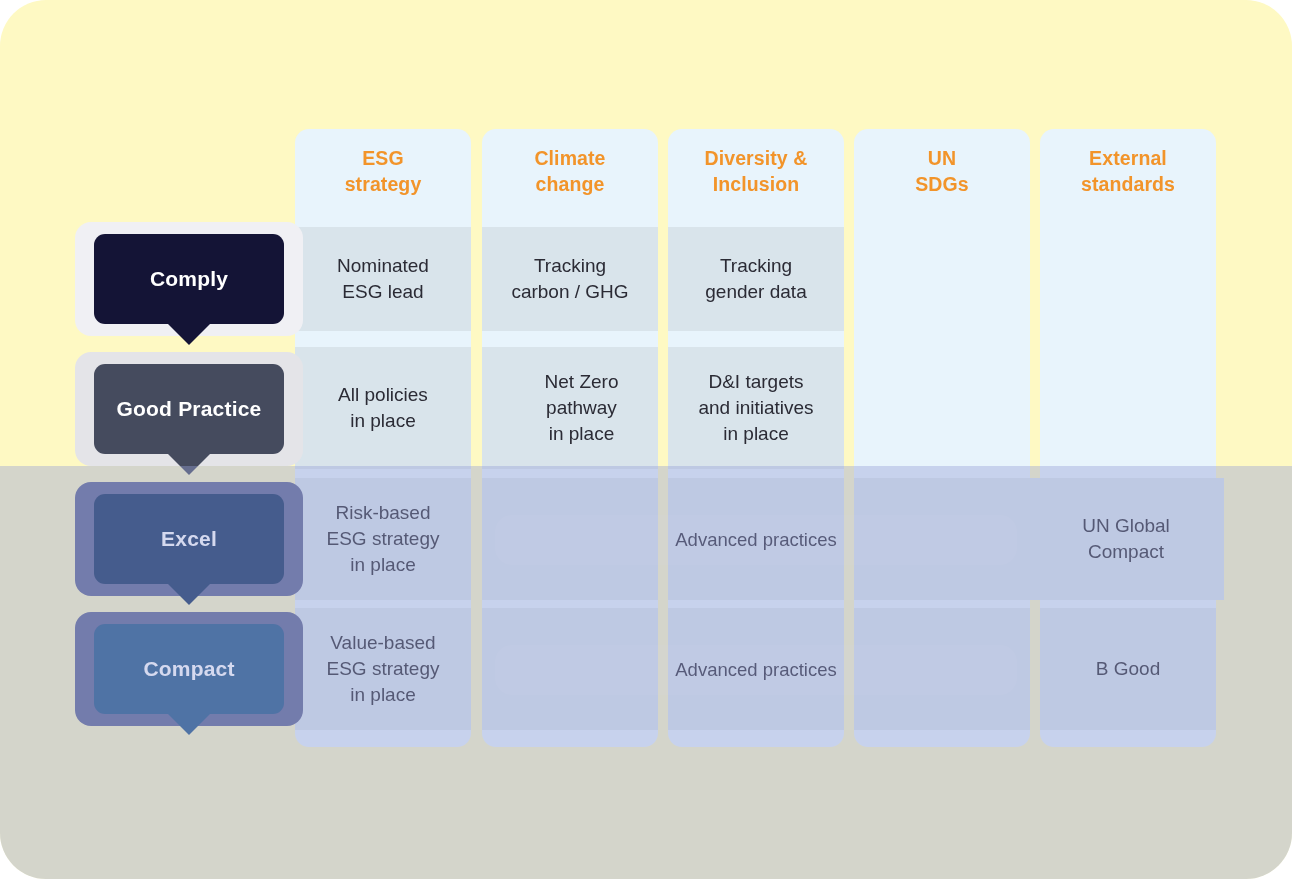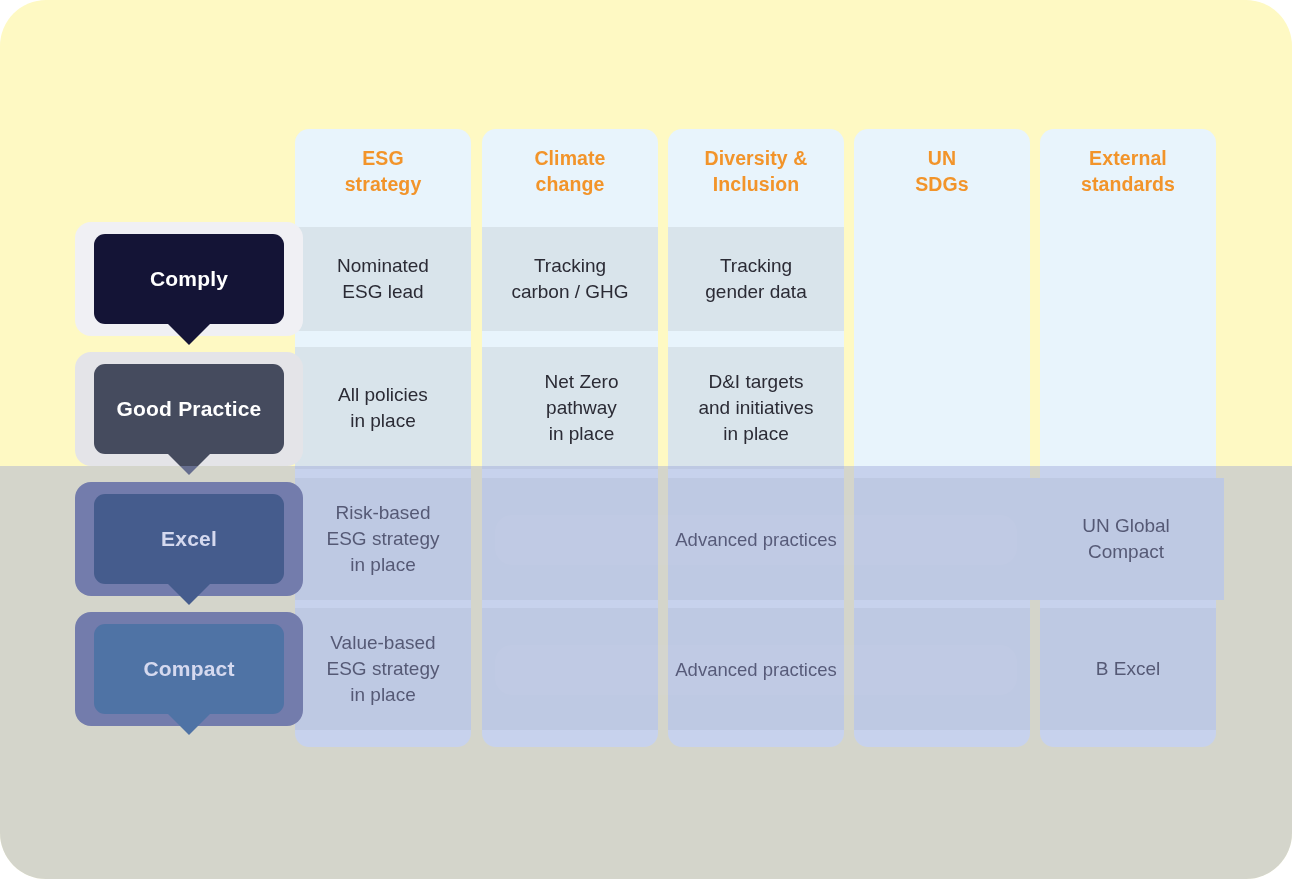--- a/index.html
+++ b/index.html
@@ -150,21 +150,21 @@
       <div class="cell" style="left: 295px; top: 478px; width: 176px; height: 122px; background: rgb(217, 228, 235); color: rgb(43, 43, 53);">Risk-based<br>ESG strategy<br>in place</div>
       <div class="cell" style="left: 482px; top: 478px; width: 176px; height: 122px; background: rgb(217, 228, 235); color: rgb(43, 43, 53);"></div>
       <div class="cell" style="left: 668px; top: 478px; width: 176px; height: 122px; background: rgb(217, 228, 235); color: rgb(43, 43, 53);"></div>
       <div class="cell" style="left: 854px; top: 478px; width: 176px; height: 122px; background: rgb(217, 228, 235); color: rgb(43, 43, 53);"></div>
       <div class="cell" style="left: 1008px; top: 478px; width: 196px; height: 122px; background: rgb(217, 228, 235); color: rgb(43, 43, 53); margin-left: 20px;">UN Global<br>Compact</div>
       <div class="span-pill" style="left: 495px; width: 522px; top: 515px; height: 50px;">Advanced practices</div>
       <div class="cell" style="left: 295px; top: 608px; width: 176px; height: 122px; background: rgb(217, 228, 235); color: rgb(43, 43, 53);">Value-based<br>ESG strategy<br>in place</div>
       <div class="cell" style="left: 482px; top: 608px; width: 176px; height: 122px; background: rgb(217, 228, 235); color: rgb(43, 43, 53);"></div>
       <div class="cell" style="left: 668px; top: 608px; width: 176px; height: 122px; background: rgb(217, 228, 235); color: rgb(43, 43, 53);"></div>
       <div class="cell" style="left: 854px; top: 608px; width: 176px; height: 122px; background: rgb(217, 228, 235); color: rgb(43, 43, 53);"></div>
-      <div class="cell" style="left: 1040px; top: 608px; width: 176px; height: 122px; background: rgb(217, 228, 235); color: rgb(43, 43, 53);">B Excel</div>
+      <div class="cell" style="left: 1040px; top: 608px; width: 176px; height: 122px; background: rgb(217, 228, 235); color: rgb(43, 43, 53);">B Good</div>
       <div class="span-pill" style="left: 495px; width: 522px; top: 645px; height: 50px;">Advanced practices</div>
       <div class="rowlabel-outer" style="top: 222px; height: 114px; background: rgb(240, 240, 244);">
         <div class="rowlabel-bubble" style="height: 90px; background: rgb(20, 20, 54); color: rgb(255, 255, 255);">
           <span>Comply</span>
         </div>
         <div class="rowlabel-arrow" style="top: 101px; border-top: 22px solid rgb(20, 20, 54);"></div>
       </div>
       <div class="rowlabel-outer" style="top: 352px; height: 114px; background: rgb(228, 228, 232);">
         <div class="rowlabel-bubble" style="height: 90px; background: rgb(69, 75, 94); color: rgb(255, 255, 255);">
           <span>Good Practice</span>

